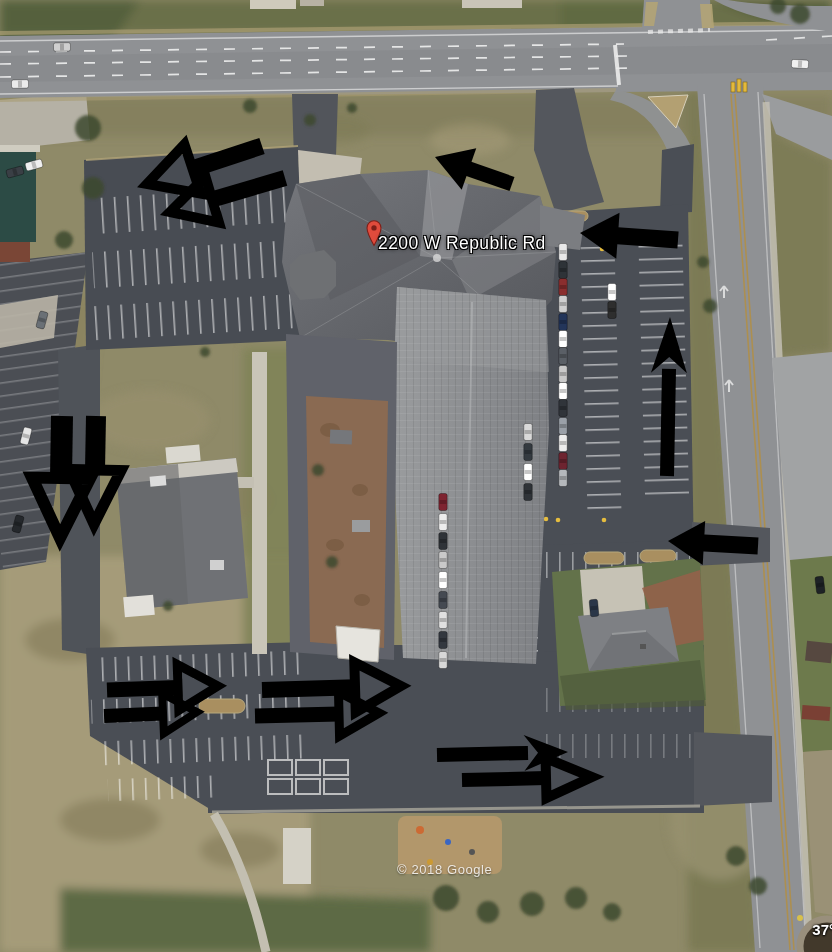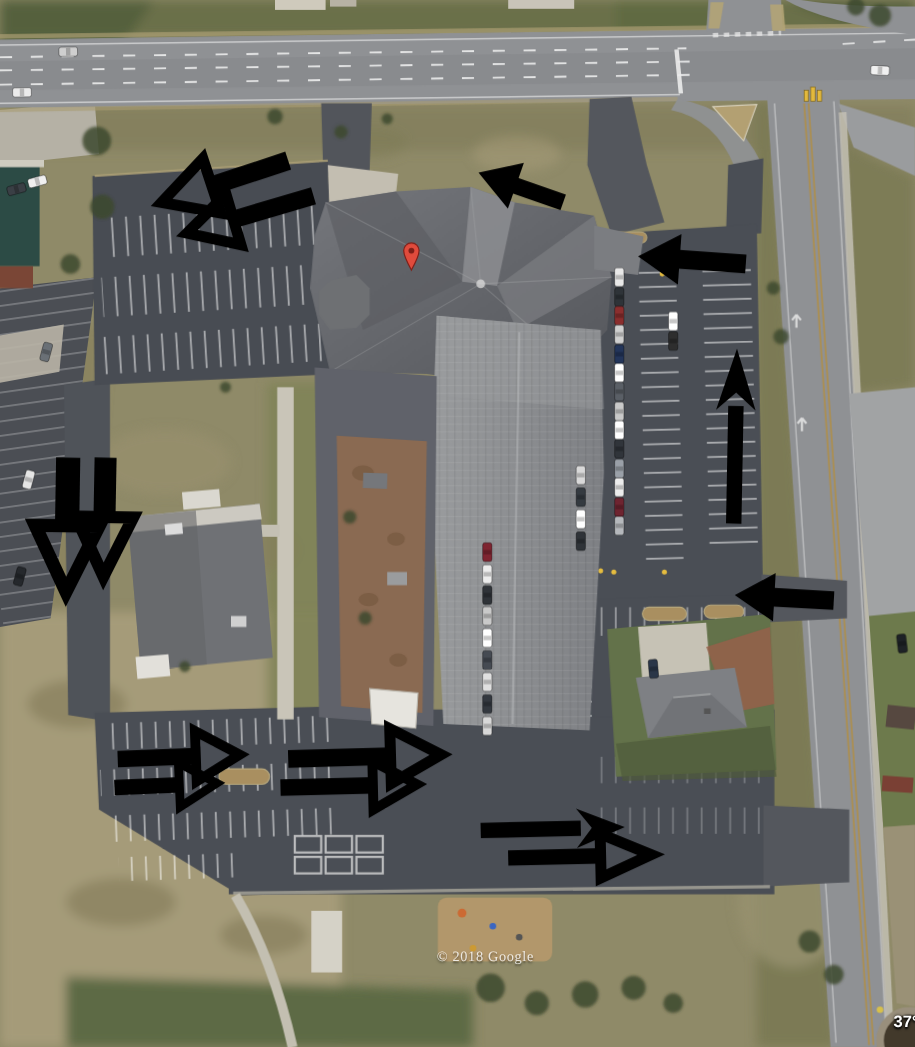--- a/index.html
+++ b/index.html
@@ -5,21 +5,21 @@
   html,body{margin:0;padding:0;background:#111;}
   #stage{position:relative;width:832px;height:952px;overflow:hidden;
          font-family:"Liberation Sans",sans-serif;background:#8f8a68;}
   #scene{position:absolute;left:0;top:0;}
   .overlay{position:absolute;pointer-events:none;}
   #address-label{left:378px;top:233px;font-size:17.5px;letter-spacing:.4px;color:#fff;
      text-shadow:-1px -1px 0 #000,1px -1px 0 #000,-1px 1px 0 #000,1px 1px 0 #000,0 0 4px #000;
      white-space:nowrap;font-weight:normal;}
   #pin{left:366px;top:219px;width:16px;height:29px;}
   #attribution{left:397px;top:862px;font-size:13px;letter-spacing:.6px;color:rgba(255,255,255,.82);
-     text-shadow:0 1px 2px rgba(0,0,0,.55);white-space:nowrap;font-family:Liberation Serif, serif;}
+     text-shadow:0 1px 2px rgba(0,0,0,.55);white-space:nowrap;}
   #coordinate{right:-3px;top:921px;font-size:15px;font-weight:bold;color:#fff;
      text-shadow:0 1px 2px #000,0 0 3px #000;white-space:nowrap;}
 </style>
 </head>
 <body>
 
 <div id="stage">
 <svg id="scene" width="832" height="952" viewBox="0 0 832 952">
   <defs>
     <filter id="soft" x="-20%" y="-20%" width="140%" height="140%">
@@ -508,15 +508,16 @@
           <line x1="462" y1="780" x2="546.0122436307195" y2="778.0612559162141" stroke="#000000" stroke-width="14"></line>
           <polygon points="592,777 546.4736592464648,798.05593259851 545.5508280149742,758.0665792339182" fill="none" stroke="#000000" stroke-width="10" stroke-linejoin="miter" stroke-miterlimit="10"></polygon>
         </g>
       </g>
 </svg>
 
 <svg id="pin" class="overlay" viewBox="0 0 24 40" style="pointer-events:auto">
   <path d="M12 1 C6 1 1.5 5.7 1.5 11.6 c0 7.6 10.5 26.4 10.5 26.4 s10.5-18.8 10.5-26.4 C22.5 5.7 18 1 12 1 Z" fill="#e04b3c" stroke="#7e1f18" stroke-width="1.6"></path>
   <circle cx="12" cy="11.6" r="4" fill="#7e1f18"></circle>
 </svg>
+<div id="address-label" class="overlay">2200 W Republic Rd</div>
 <div id="attribution" class="overlay">© 2018 Google</div>
 <div id="coordinate" class="overlay">37°</div>
 </div>
 
 </body></html>

